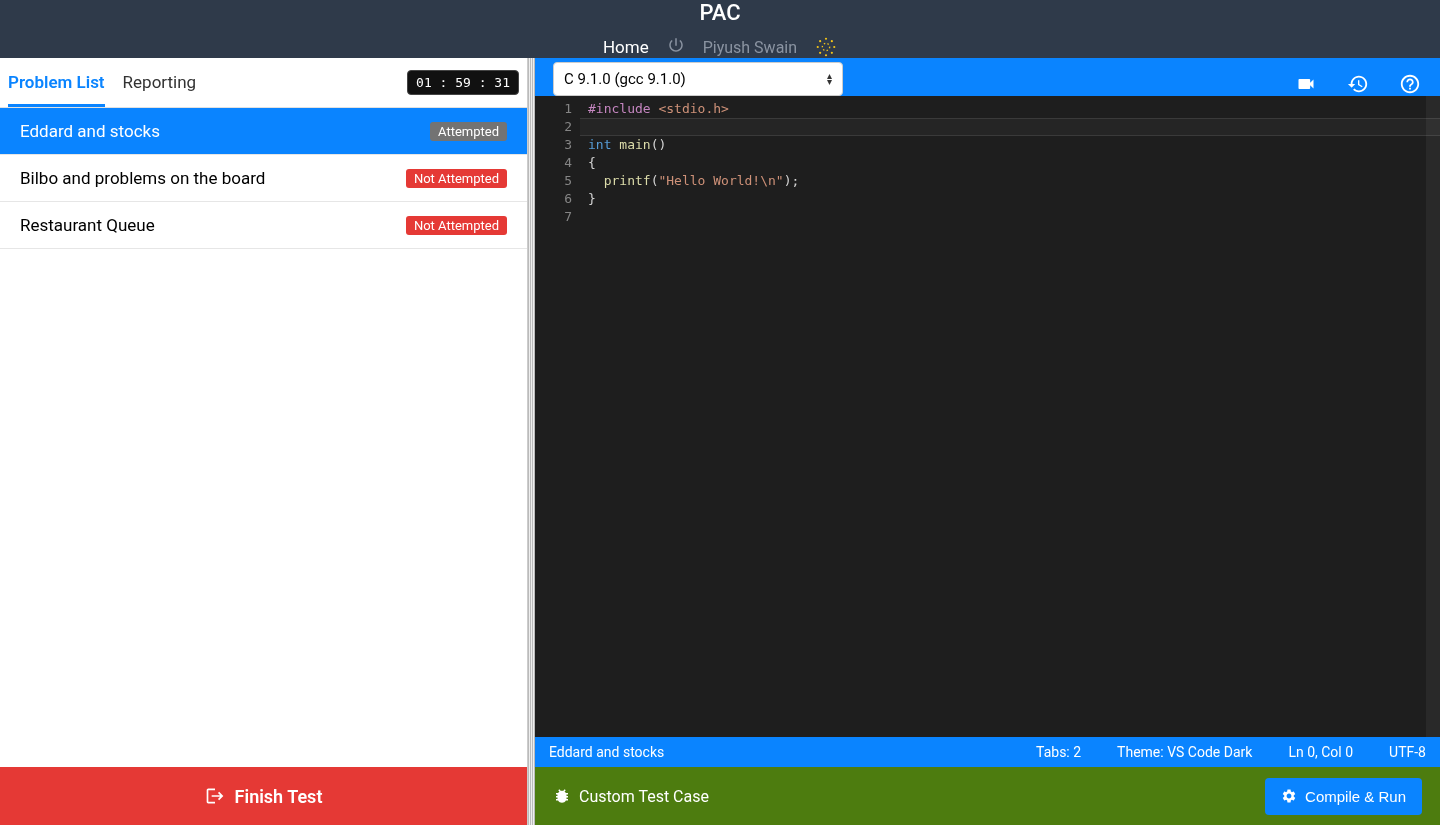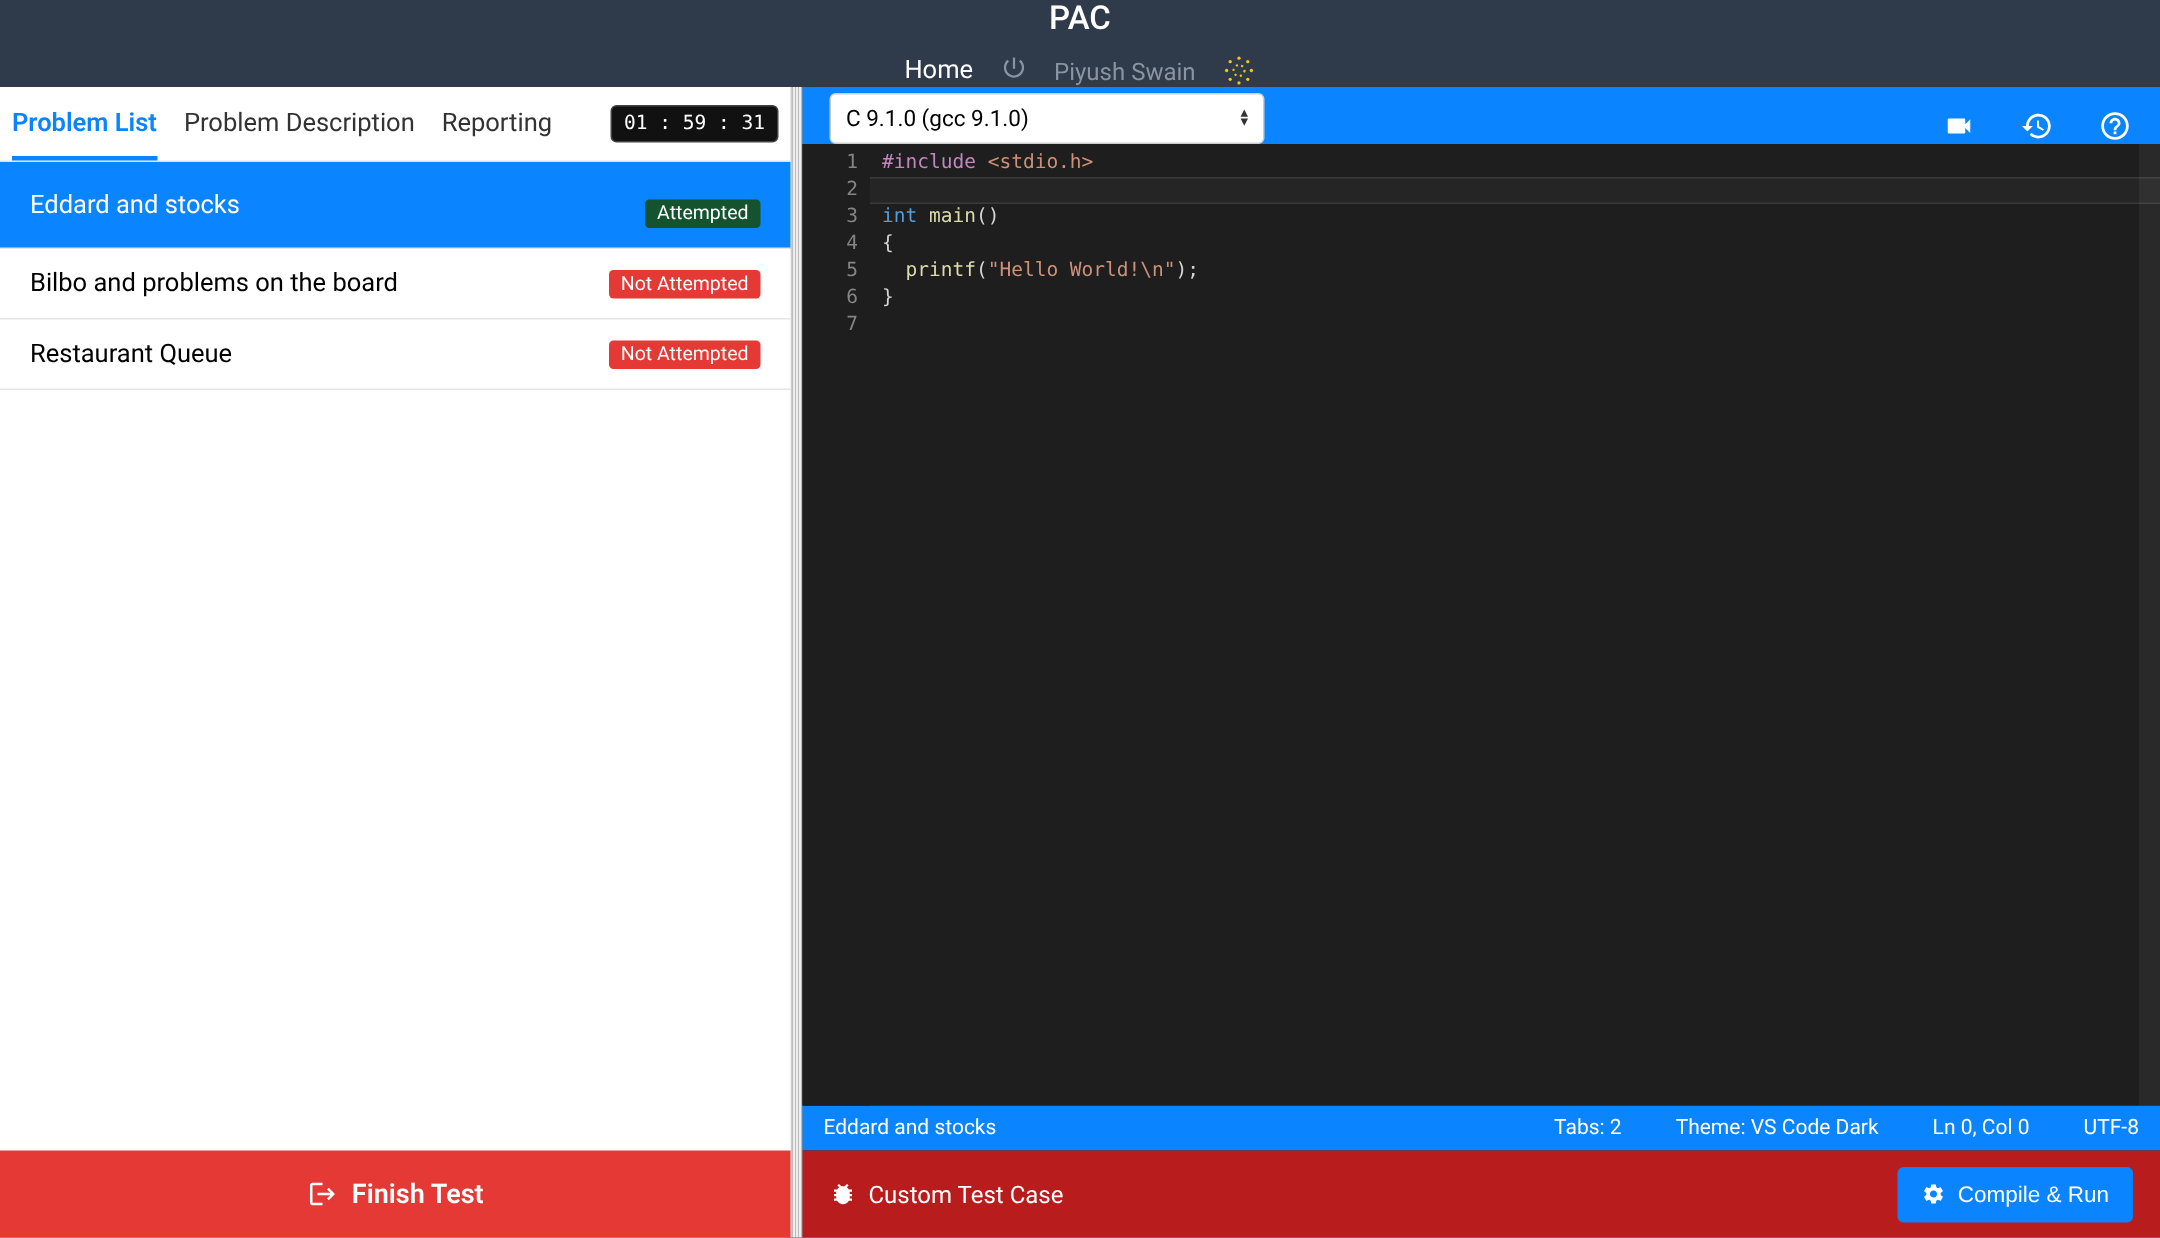--- a/index.html
+++ b/index.html
@@ -16,21 +16,21 @@
 .tabsrow { display:flex; align-items:center; justify-content:space-between; padding:0 8px; border-bottom:1px solid #e1e1e1; height:50px; }
 .tabs { display:flex; gap:18px; }
 .tab { font-size:17px; color:#333; padding:12px 0; cursor:pointer; }
 .tab.active { color:#0a84ff; font-weight:600; border-bottom:3px solid #0a84ff; margin-bottom:-1px; }
 .timer { background:#111; color:#fff; font-family:monospace; font-size:13px; padding:4px 8px; border-radius:4px; border:1px solid #444; }
 .problems { flex:1; background:#fff; }
 .prow { display:flex; align-items:center; justify-content:space-between; padding:13px 20px; border-bottom:1px solid #e6e6e6; cursor:pointer; }
 .prow.selected { background:#0a84ff; color:#fff; }
 .prow .name { font-size:17px; }
 .badge { font-size:13px; color:#fff; padding:2px 8px; border-radius:3px; }
-.badge.attempted { background:#14532d;margin-top:12px; }
+.badge.attempted { background:#737373; }
 .badge.not { background:#e53935; }
 .finish { height:58px; background:#e53935; color:#fff; display:flex; align-items:center; justify-content:center; gap:10px; font-size:18px; font-weight:600; cursor:pointer; }
 .right { flex:1; display:flex; flex-direction:column; background:#1e1e1e; }
 .editorbar { height:38px; background:#0a84ff; display:flex; align-items:flex-end; justify-content:space-between; padding:0 18px; }
 .langsel { background:#fff; border:1px solid #ccc; border-radius:4px; height:34px; width:290px; display:flex; align-items:center; justify-content:space-between; padding:0 10px; font-size:15px; cursor:pointer; }
 .langsel .chev { display:flex; flex-direction:column; line-height:6px; font-size:10px; color:#333; }
 .ebicons { display:flex; gap:28px; align-items:center; }
 .ebicons .ico { width:24px; height:24px; display:flex; align-items:center; justify-content:center; cursor:pointer; }
 .ebicons svg { fill:#fff; }
 .editor { flex:1; background:#1e1e1e; display:flex; font-family:Menlo,Consolas,monospace; font-size:13px; line-height:18px; position:relative; }
@@ -40,21 +40,21 @@
 .code .ln { height:18px; white-space:pre; position:relative; }
 .tok-macro { color:#c586c0; }
 .tok-inc { color:#ce9178; }
 .tok-kw { color:#569cd6; }
 .tok-fn { color:#dcdcaa; }
 .tok-str { color:#ce9178; }
 .tok-num { color:#b5cea8; }
 .scrollbar { position:absolute; right:0; top:0; bottom:0; width:14px; background:rgba(255,255,255,0.05); }
 .statusbar { height:30px; background:#0a84ff; color:#fff; display:flex; align-items:center; justify-content:space-between; padding:0 14px; font-size:14px; }
 .statusbar .sgrp { display:flex; gap:36px; }
-.bottombar { height:58px; background:#b91c1c; display:flex; align-items:center; justify-content:space-between; padding:0 18px; }
+.bottombar { height:58px; background:#4d7c0f; display:flex; align-items:center; justify-content:space-between; padding:0 18px; }
 .custom { display:flex; align-items:center; gap:8px; color:#fff; font-size:16px; cursor:pointer; }
 .compile { background:#0a84ff; color:#fff; border:none; border-radius:4px; padding:10px 16px; font-size:15px; display:flex; align-items:center; gap:8px; cursor:pointer; }
 .divider { width:7px; background:repeating-linear-gradient(90deg,#bbb,#bbb 1px,#eee 1px,#eee 2px); cursor:col-resize; }
 </style>
 </head>
 <body>
 
 <div class="topbar">
   <div class="brand">PAC</div>
   <div class="topnav">
@@ -81,21 +81,20 @@
       </svg>
     </span>
   </div>
 </div>
 
 <div class="main">
   <div class="left">
     <div class="tabsrow">
       <div class="tabs">
         <div class="tab active">Problem List</div>
-        <div class="tab">Problem Description</div>
         <div class="tab">Reporting</div>
       </div>
       <div class="timer">01 : 59 : 31</div>
     </div>
     <div class="problems" id="plist">
         <div class="prow selected">
           <span class="name">Eddard and stocks</span>
           <span class="badge attempted">Attempted</span>
         </div>
         <div class="prow">

